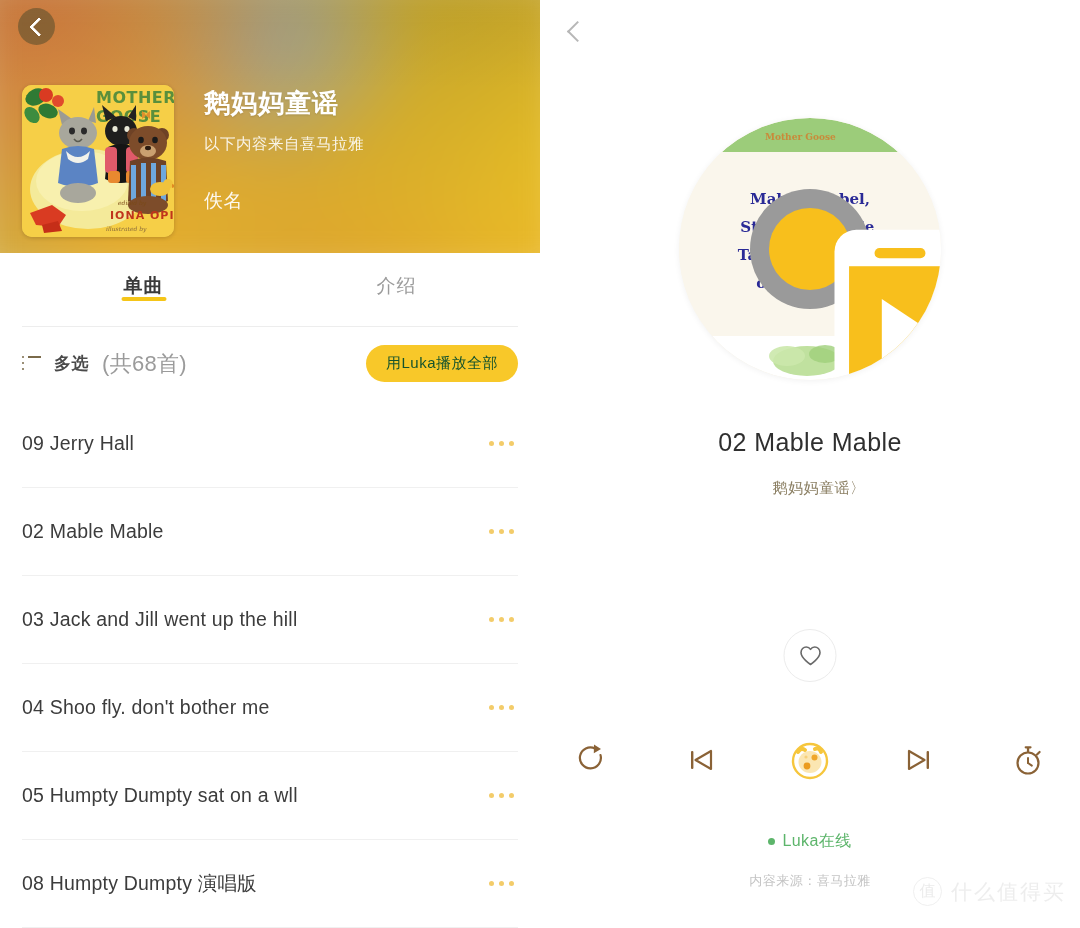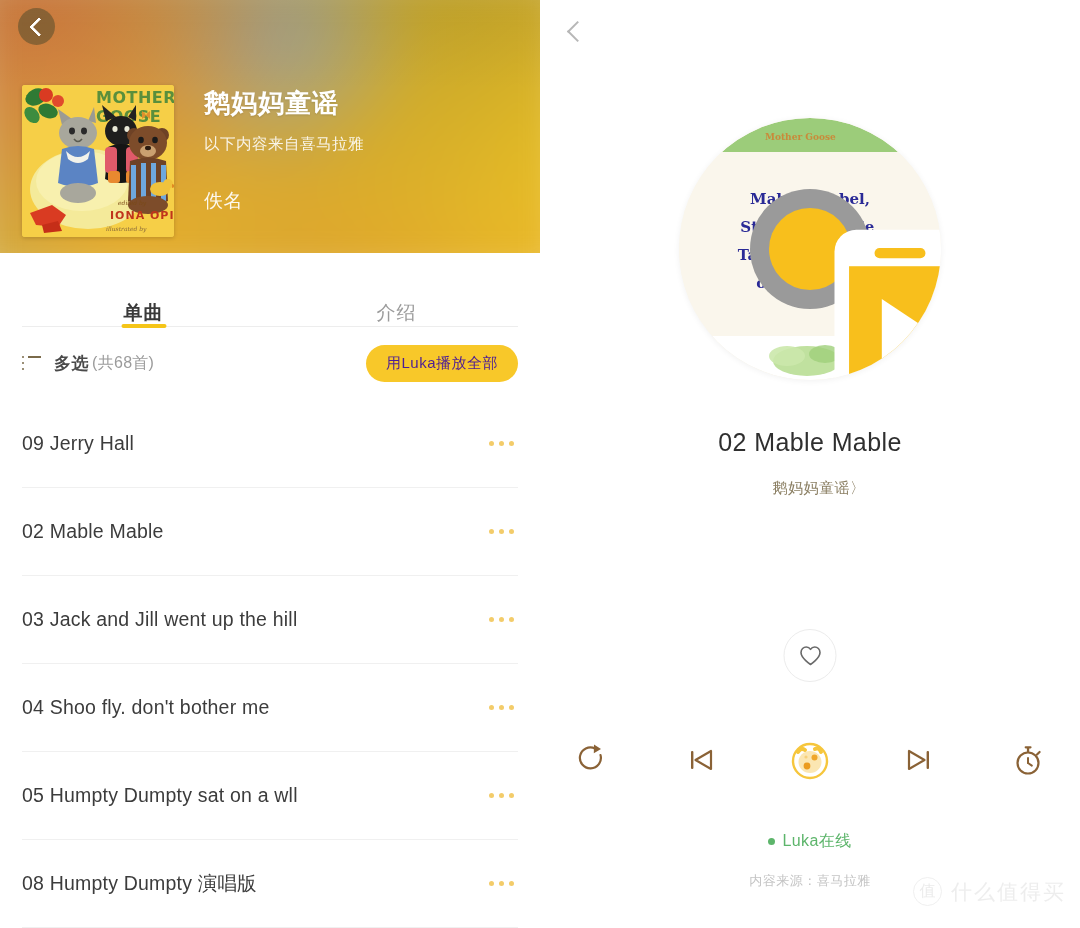--- a/index.html
+++ b/index.html
@@ -53,21 +53,21 @@
     width:11px;height:11px;
     border-left:3px solid #fff;border-bottom:3px solid #fff;
     transform:rotate(45deg);margin-left:4px;border-radius:1px;
   }
 
   .hero-row{
     position:absolute;left:22px;top:85px;
     display:flex;align-items:flex-start;
   }
   .cover{
-    width:152px;height:152px;border-radius:3px;
+    width:152px;height:152px;border-radius:10px;
     overflow:hidden;flex:0 0 152px;
     box-shadow:0 1px 4px rgba(0,0,0,.18);
     position:relative;background:#f4cf4e;
   }
   .cover svg{display:block;width:152px;height:152px;}
   .hero-text{margin-left:30px;padding-top:4px;}
   .hero-title{
     font-size:26px;color:#ffffff;font-weight:700;
     letter-spacing:1px;line-height:1.1;
     text-shadow:0 1px 2px rgba(0,0,0,.12);
@@ -77,21 +77,21 @@
     letter-spacing:.5px;font-weight:400;
   }
   .hero-author{
     margin-top:33px;font-size:19px;color:rgba(255,255,255,.92);
     letter-spacing:.5px;
   }
 
   
   .tabs{
     position:relative;height:73px;
-    display:flex;align-items:flex-end;
+    display:flex;align-items:flex-start;
     border-bottom:1px solid #ededed;
     margin:0 22px;
     gap:10px;
   }
   .tab{
     position:relative;
     flex:1;text-align:center;padding-top:20px;
     cursor:pointer;
   }
   .tab-label{font-size:19px;color:#9b9b9b;letter-spacing:1px;}
@@ -117,23 +117,23 @@
   .list-icon i:nth-child(1){top:0;}
   .list-icon i:nth-child(2){top:6px;}
   .list-icon i:nth-child(3){top:12px;}
   .list-icon b{
     position:absolute;left:0;width:2px;height:2px;border-radius:50%;background:#7a6a4a;
   }
   .list-icon b:nth-of-type(1){top:0;}
   .list-icon b:nth-of-type(2){top:6px;}
   .list-icon b:nth-of-type(3){top:12px;}
   .ms-label{font-size:17px;color:#4a4a4a;font-weight:700;letter-spacing:.5px;}
-  .ms-count{font-size:16px;color:#9b9b9b;margin-left:3px;letter-spacing:.3px;}
+  .ms-count{font-size:22px;color:#9b9b9b;margin-left:13px;letter-spacing:.3px;}
   .play-all-btn{
-    background:#f8c829;color:#4c1d95;
+    background:#f8c829;color:#14532d;
     font-size:15px;letter-spacing:.5px;
     padding:9px 20px;border-radius:20px;border:none;
     cursor:pointer;font-family:inherit;
     white-space:nowrap;
   }
 
   
   .song-list{position:relative;}
   .song-row{
     height:87px;margin:0 22px;

